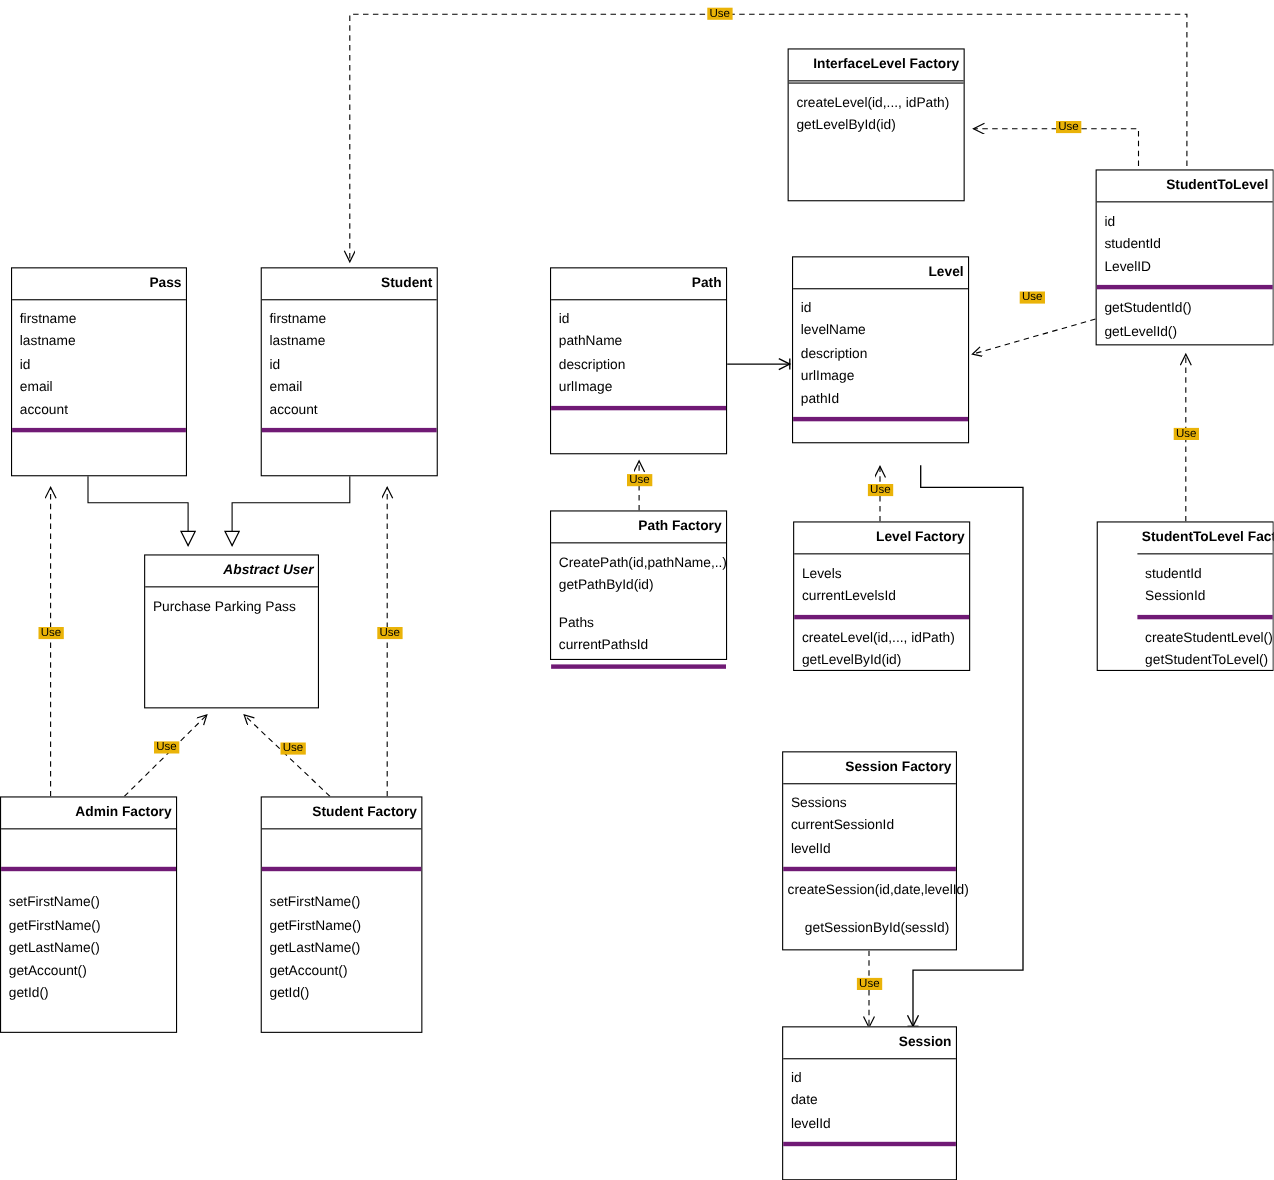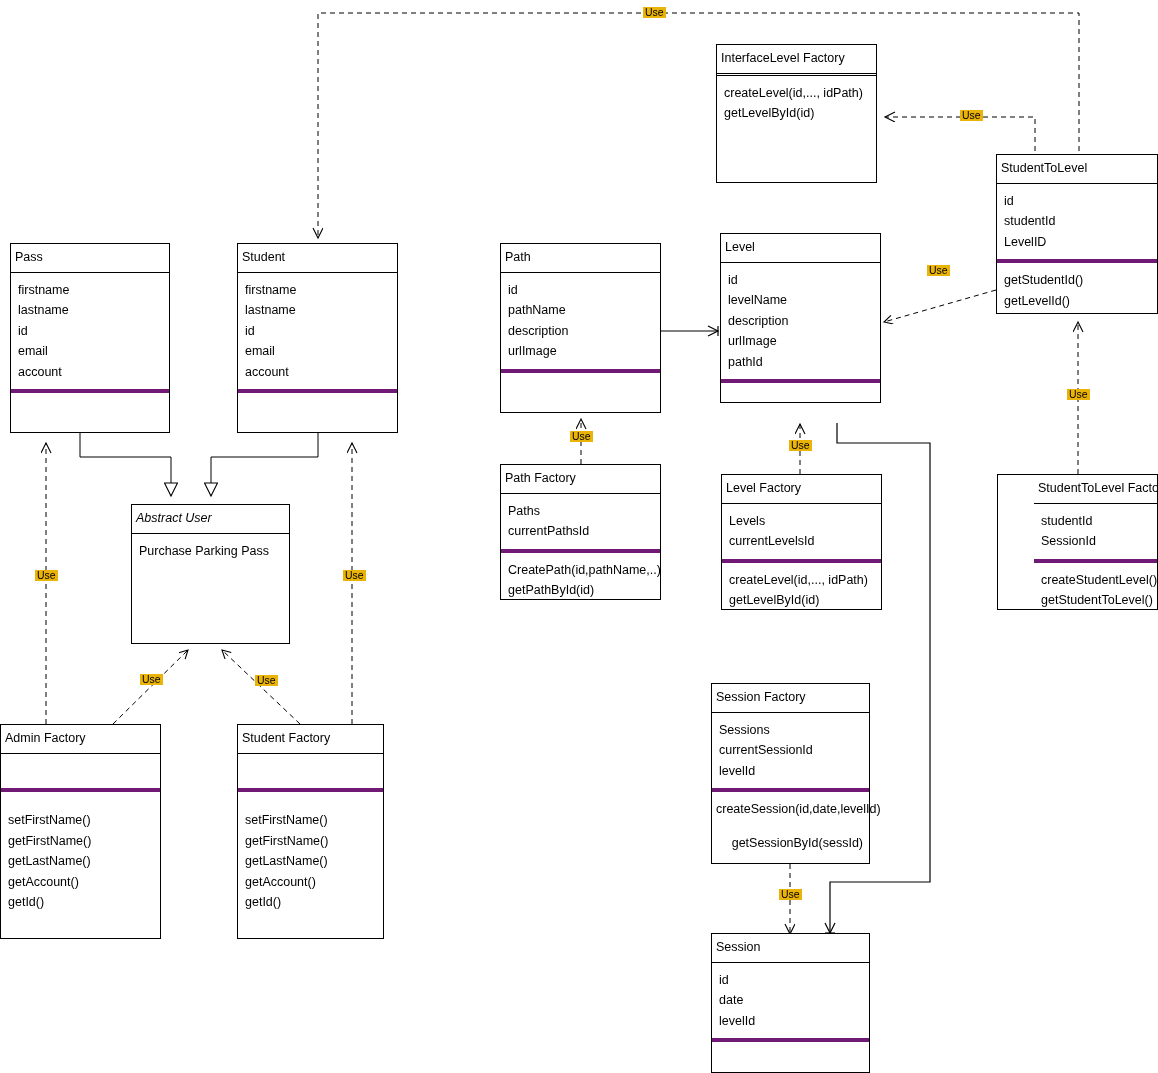--- a/index.html
+++ b/index.html
@@ -28,26 +28,27 @@
   .umlbox {
     position: absolute;
     box-sizing: border-box;
     border: 1px solid #000000;
     background: #ffffff;
     display: flex;
     flex-direction: column;
   }
   .cls-title {
     box-sizing: border-box;
-    text-align: left;
+    text-align: right;
     font-size: 12.5px;
     line-height: 1;
     padding: 7px 4px 8px 4px;
     border-bottom: 1px solid #000000;
     white-space: nowrap;
+    font-weight: bold;
   }
   .cls-title.italic { font-style: italic; }
   .cls-title.dbl { border-bottom: 3px double #000000; }
   .compartment {
     box-sizing: border-box;
     padding: 7px 6px 7px 7px;
     border-bottom: 4px solid #701a75;
     flex: none;
   }
   .compartment.last { border-bottom: none; }
@@ -243,27 +244,27 @@
 
   <div class="umlbox" style="left:131px; top:504px; width:159px; height:140px;">
     <div class="cls-title italic">Abstract User</div>
     <div class="compartment last grow">
       <div class="row">Purchase Parking Pass</div>
     </div>
   </div>
 
   <div class="umlbox" style="left:500px; top:464px; width:161px; height:136px;">
     <div class="cls-title">Path Factory</div>
+    <div class="compartment last grow">
+      <div class="row"><span class="under">CreatePath(id,pathName,..)</span></div>
+      <div class="row">getPathById(id)</div>
+    </div>
     <div class="compartment">
       <div class="row">Paths</div>
       <div class="row">currentPathsId</div>
-    </div>
-    <div class="compartment last grow">
-      <div class="row"><span class="under">CreatePath(id,pathName,..)</span></div>
-      <div class="row">getPathById(id)</div>
     </div>
   </div>
 
   <div class="umlbox" style="left:721px; top:474px; width:161px; height:136px;">
     <div class="cls-title">Level Factory</div>
     <div class="compartment">
       <div class="row">Levels</div>
       <div class="row">currentLevelsId</div>
     </div>
     <div class="compartment last grow">

